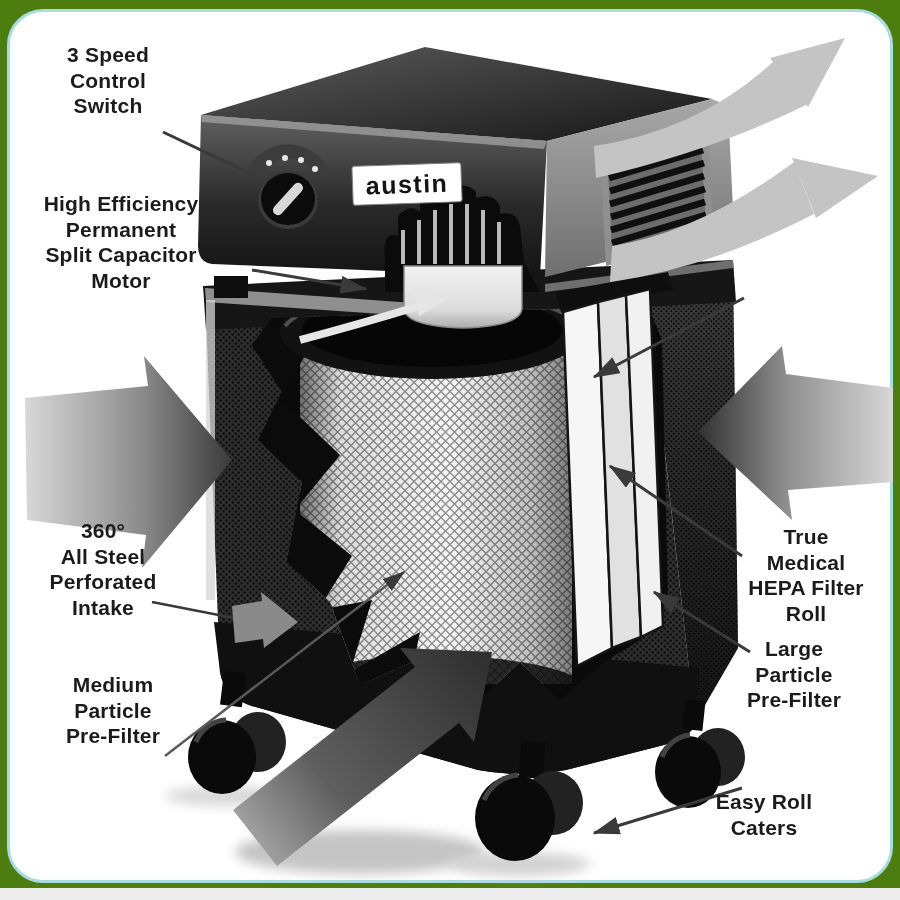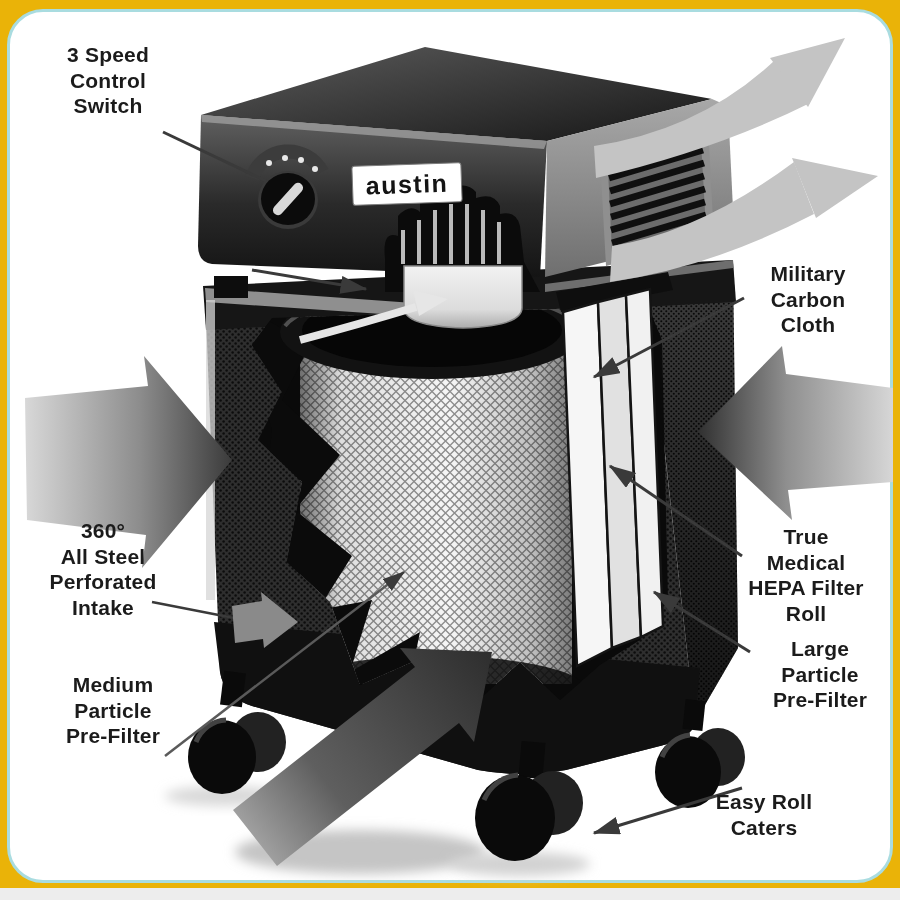--- a/index.html
+++ b/index.html
@@ -1,30 +1,30 @@
 <!DOCTYPE html>
 <html><head>
 <meta charset="utf-8">
 <style>
   html,body{margin:0;padding:0;background:#ffffff;}
-  #stage{position:relative;width:900px;height:900px;background:#eab308;overflow:hidden;
+  #stage{position:relative;width:900px;height:900px;background:#4d7c0f;overflow:hidden;
          font-family:"Liberation Sans",sans-serif;}
   .frame{position:absolute;left:7px;top:9px;width:880px;height:868px;
          border:3px solid #a9dce0;border-radius:36px;background:#ffffff;}
   .below-strip{position:absolute;left:0;right:0;bottom:0;height:12px;background:#ededed;}
   svg{position:absolute;left:0;top:0;}
   .label{position:absolute;font-weight:bold;font-size:21px;line-height:1.22;
          color:#1b1b1b;text-align:center;white-space:pre-line;letter-spacing:.2px;}
   #lab-speed{left:28px;top:42px;width:160px;}
   #lab-motor{left:6px;top:191px;width:230px;}
   #lab-intake{left:23px;top:518px;width:160px;}
   #lab-medium{left:33px;top:672px;width:160px;}
   #lab-carbon{left:738px;top:261px;width:140px;}
   #lab-hepa{left:728px;top:524px;width:156px;}
-  #lab-large{left:742px;top:636px;width:156px;}
+  #lab-large{left:716px;top:636px;width:156px;}
   #lab-casters{left:668px;top:751px;width:192px;margin-top:38px;}
   .badge{position:absolute;left:352px;top:164px;width:108px;height:38px;
          background:#ffffff;border:1px solid #7d7d7d;border-radius:3px;
          transform:rotate(-2deg);display:flex;align-items:center;justify-content:center;
          font-weight:bold;font-size:25px;letter-spacing:1.5px;color:#141414;}
 </style>
 </head>
 <body>
 
 <div id="stage">
@@ -226,30 +226,31 @@
       <line x1="165" y1="756" x2="404" y2="572" stroke="#5a5a5a" stroke-width="2.5" marker-end="url(#ah)"></line>
       <line x1="152" y1="602" x2="234" y2="618" stroke-width="2.5"></line>
       <line x1="742" y1="788" x2="594" y2="833" marker-end="url(#ah)"></line>
     </g>
     <polygon points="232,606 262,601 261,592 298,622 264,648 263,639 235,643" fill="#8a8a8a"></polygon>
   </svg>
 
   <div class="label" id="lab-speed">3 Speed
 Control
 Switch</div>
+  <div class="label" id="lab-motor">High Efficiency
+Permanent
+Split Capacitor
+Motor</div>
   <div class="label" id="lab-intake">360°
 All Steel
 Perforated
 Intake</div>
   <div class="label" id="lab-medium">Medium
 Particle
 Pre-Filter</div>
-  <div class="label" id="lab-carbon">Military
-Carbon
-Cloth</div>
   <div class="label" id="lab-hepa">True
 Medical
 HEPA Filter
 Roll</div>
   <div class="label" id="lab-large">Large
 Particle
 Pre-Filter</div>
   <div class="label" id="lab-casters">Easy Roll
 Caters</div>
 

